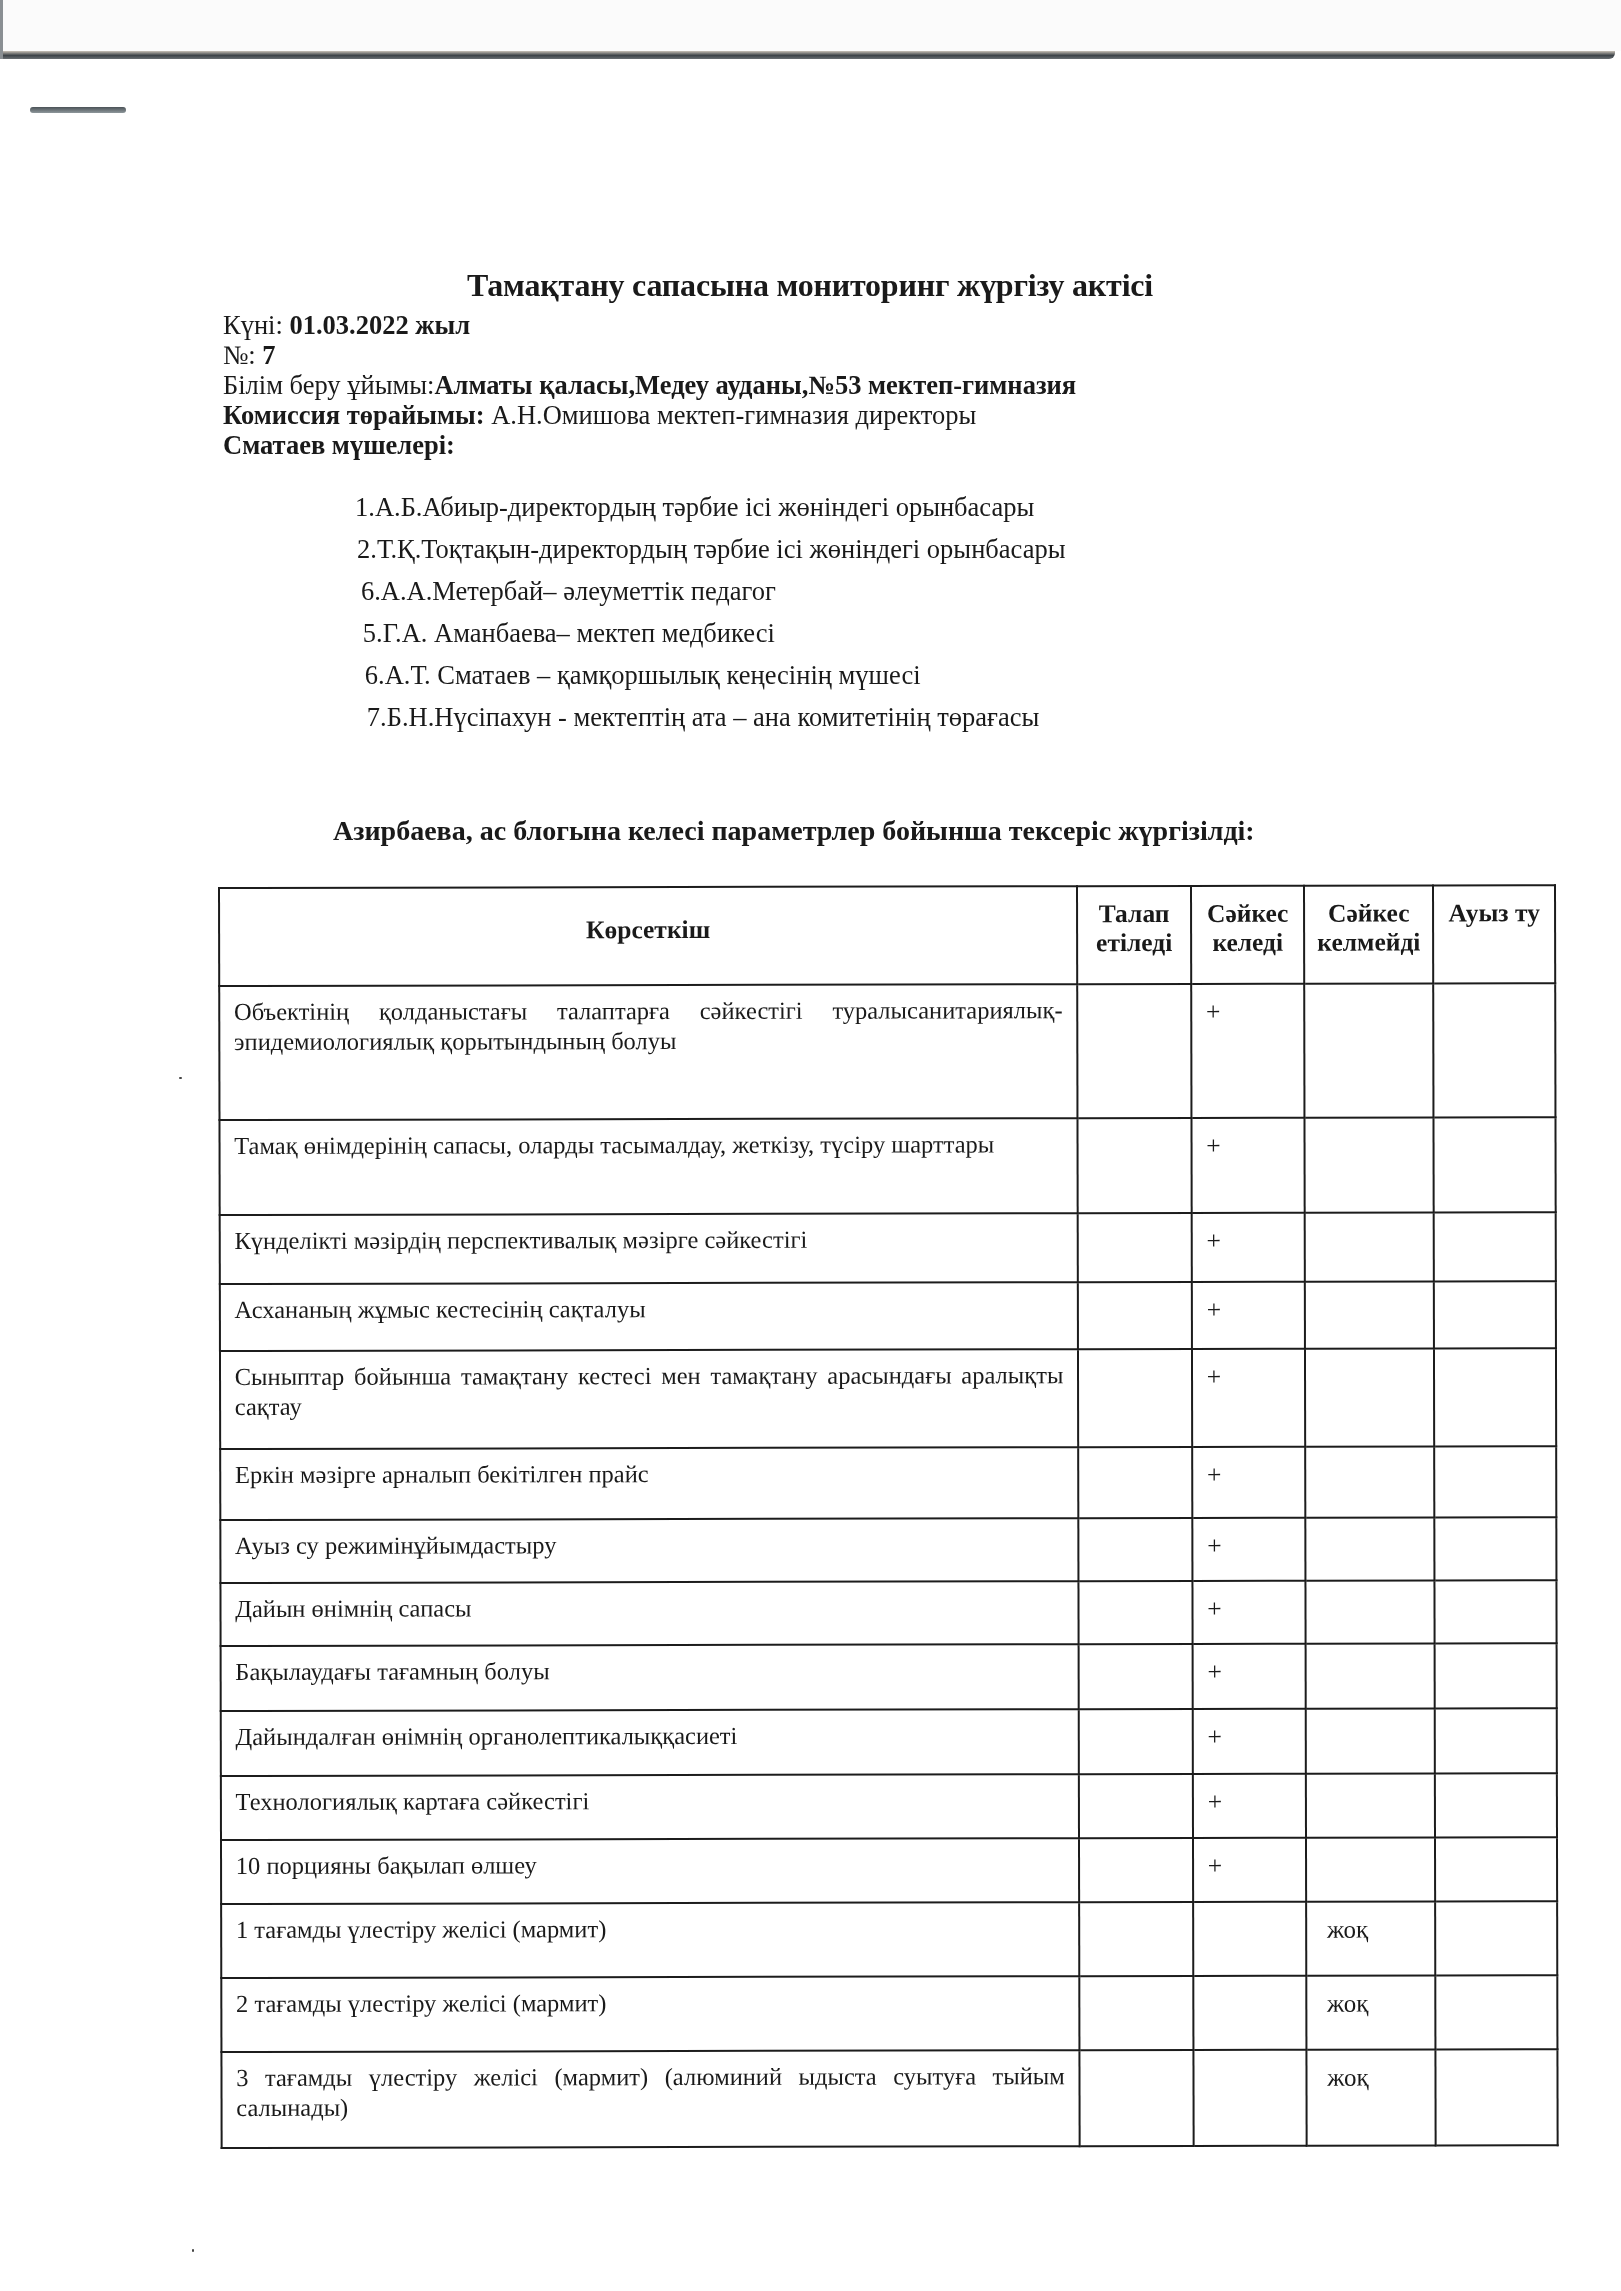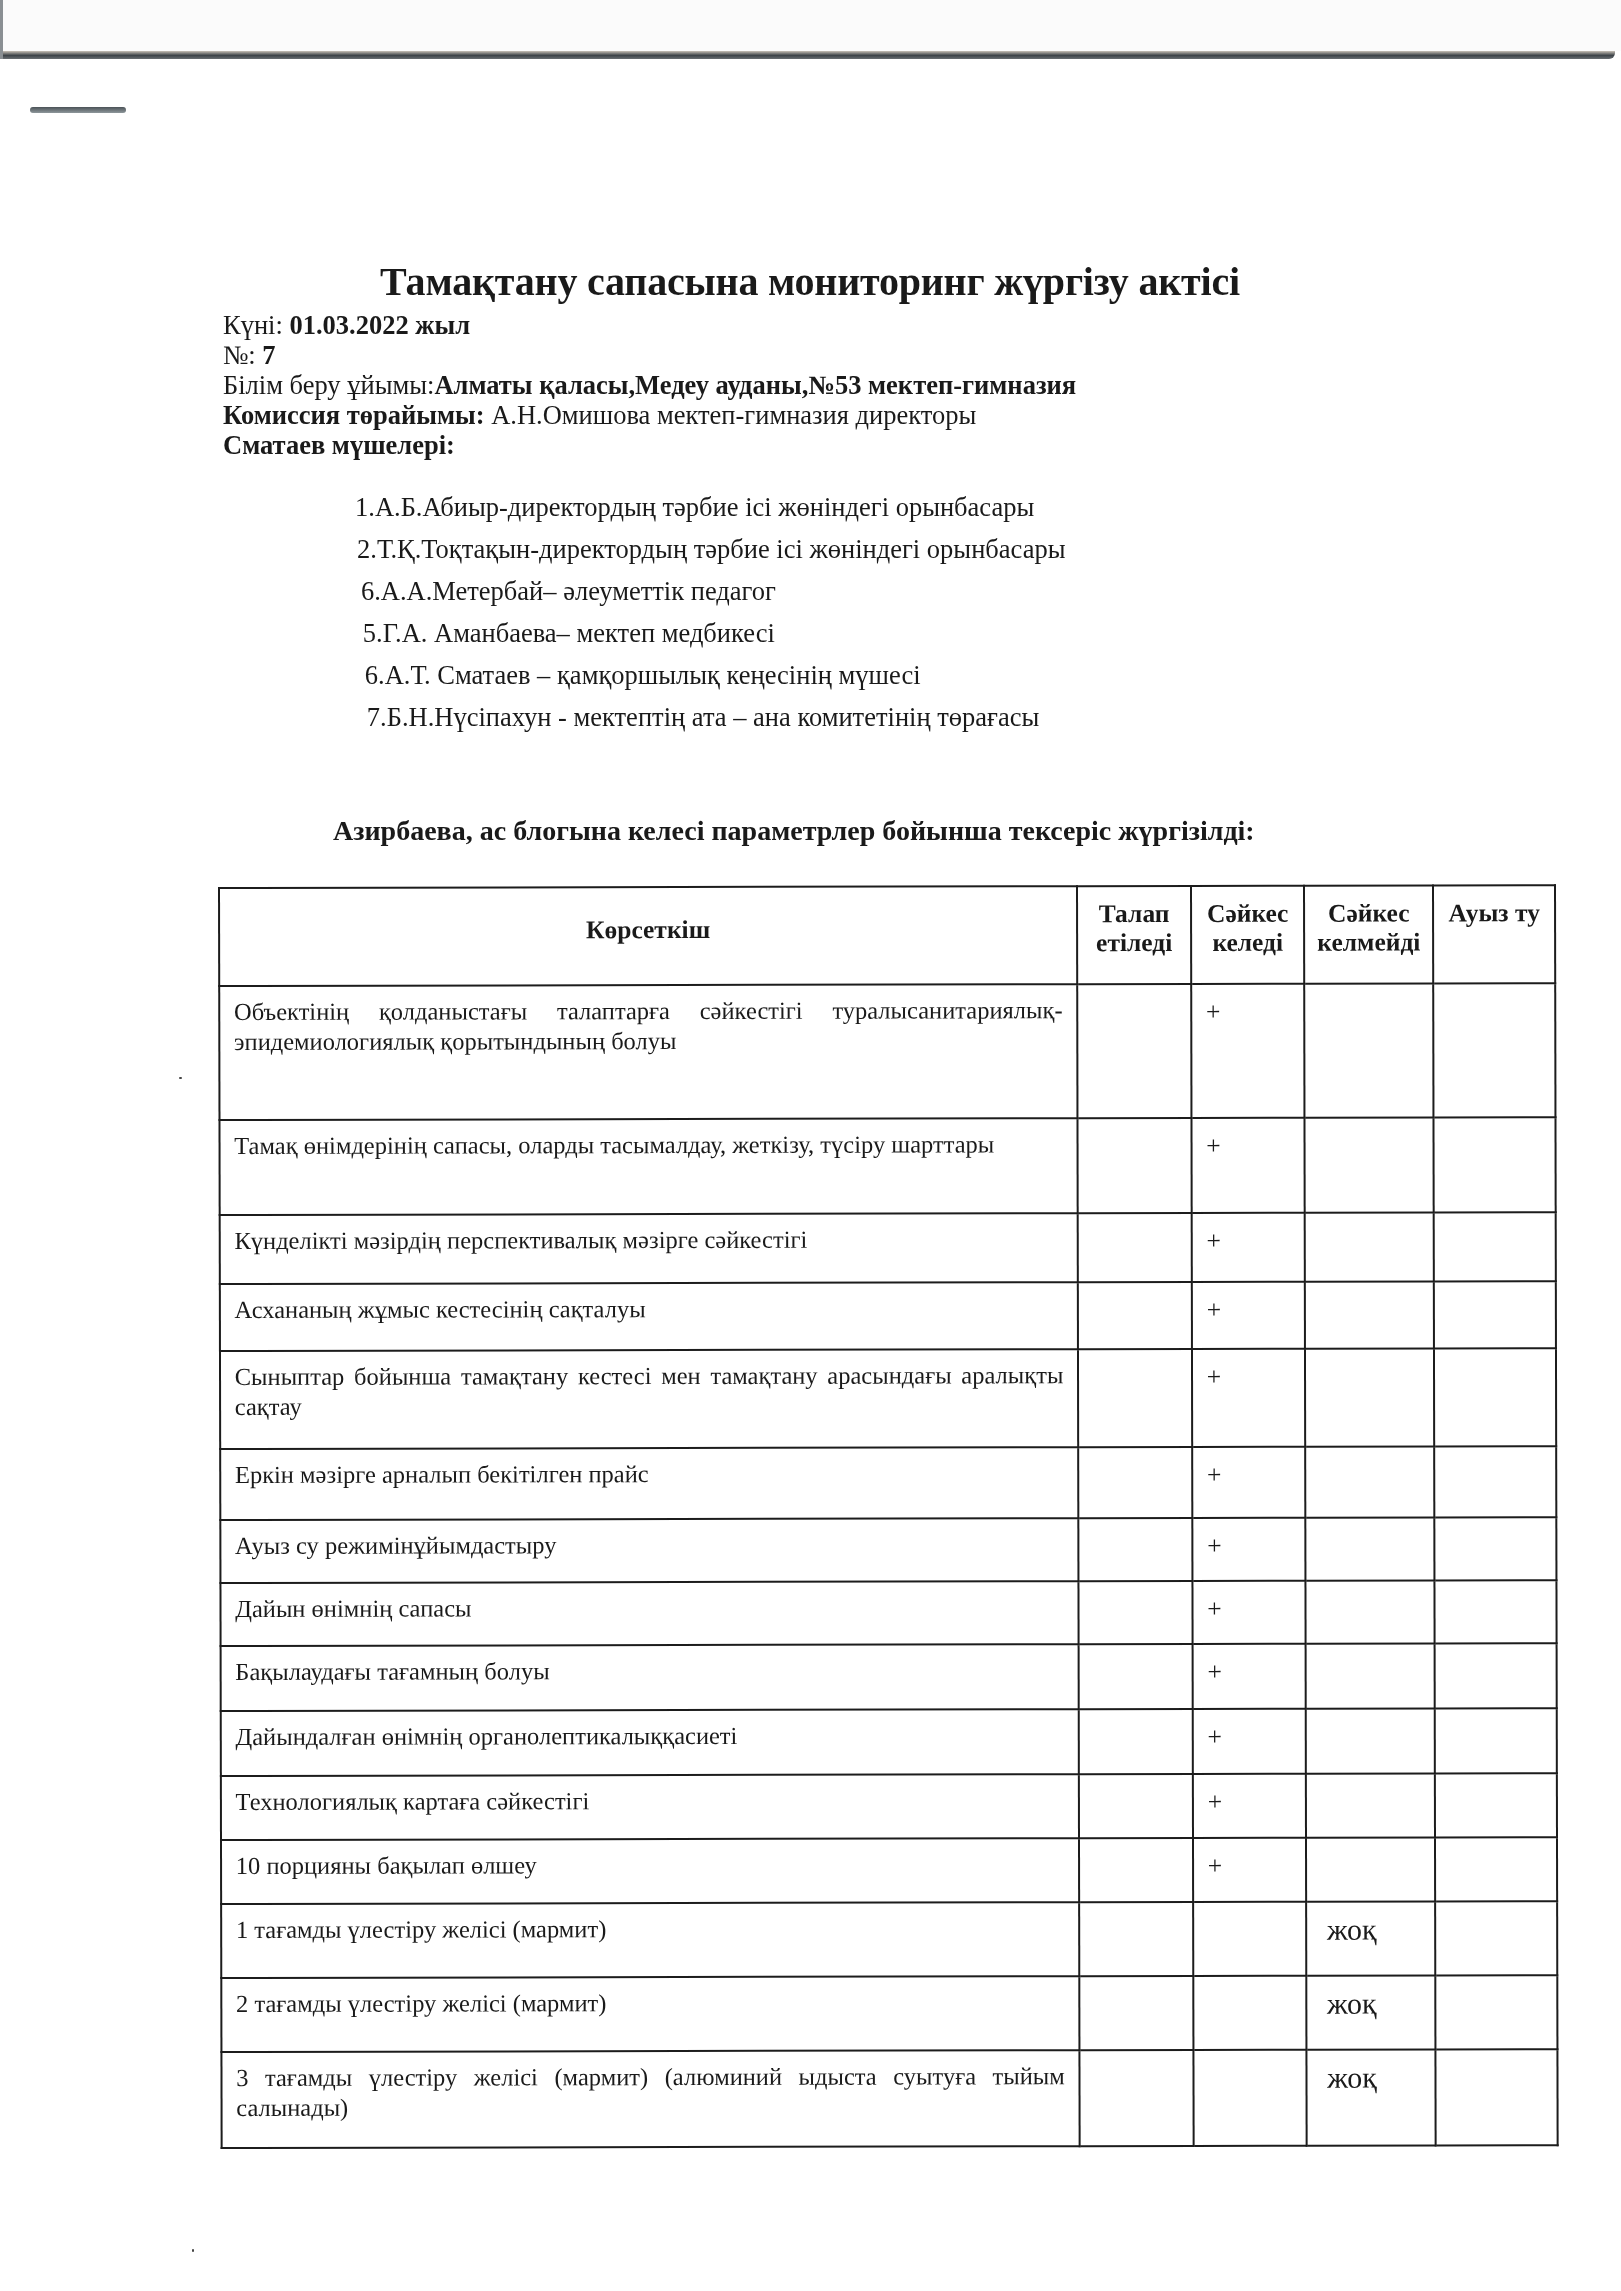--- a/index.html
+++ b/index.html
@@ -51,24 +51,24 @@
       position: absolute;
       width: 2.9px; height: 2px;
       background: #444;
       border-radius: 1px;
     }
 
     .title {
       position: absolute;
       left: 0;
       width: 1395px;
-      top: 258px;
+      top: 267px;
       text-align: center;
       font-weight: bold;
-      font-size: 40px;
+      font-size: 32px;
       padding-left: 225px;
       box-sizing: border-box;
       letter-spacing: -0.2px;
     }
     .meta {
       position: absolute;
       left: 223px;
       top: 310px;
       font-size: 26.5px;
       line-height: 30px;
@@ -130,21 +130,21 @@
       padding: 9.8px 13.7px 9.8px 13.7px !important;
       text-align: justify;
       line-height: 30px;
       font-size: 24.5px;
     }
     td.mark {
       font-size: 25.5px;
       padding: 13.7px 0 0 13.7px !important;
       line-height: 25.5px;
     }
-    td.mark.nomatch { padding-left: 19.6px !important; font-size: 30px; }
+    td.mark.nomatch { padding-left: 19.6px !important; font-size: 25px; }
   </style>
 </head>
 <body>
 
 <div class="scan-top-shade"></div>
 <div class="scan-top-edge"></div>
 <div class="scan-left-edge"></div>
 <div class="scan-mark"></div>
 <div class="speck" style="left:179px;top:1077px;"></div>
 <div class="speck" style="left:192px;top:2249px;width:2px;height:2.9px;"></div>

